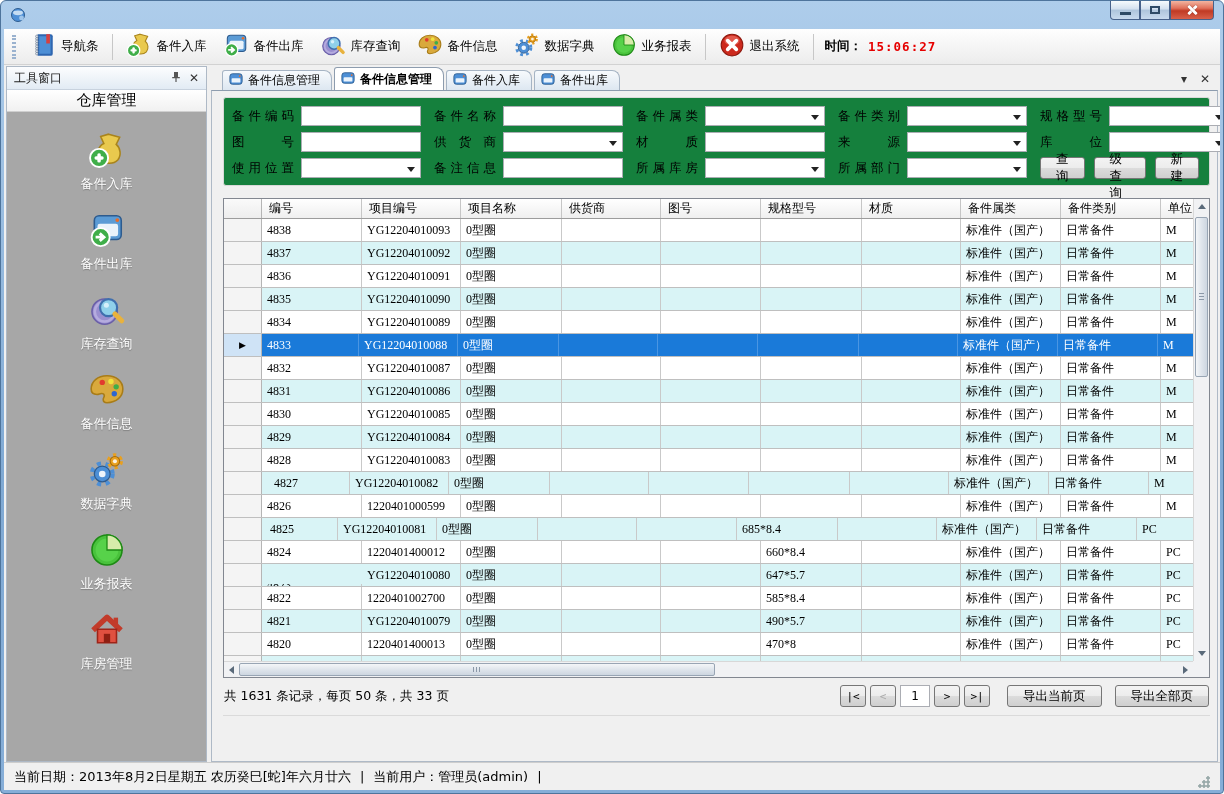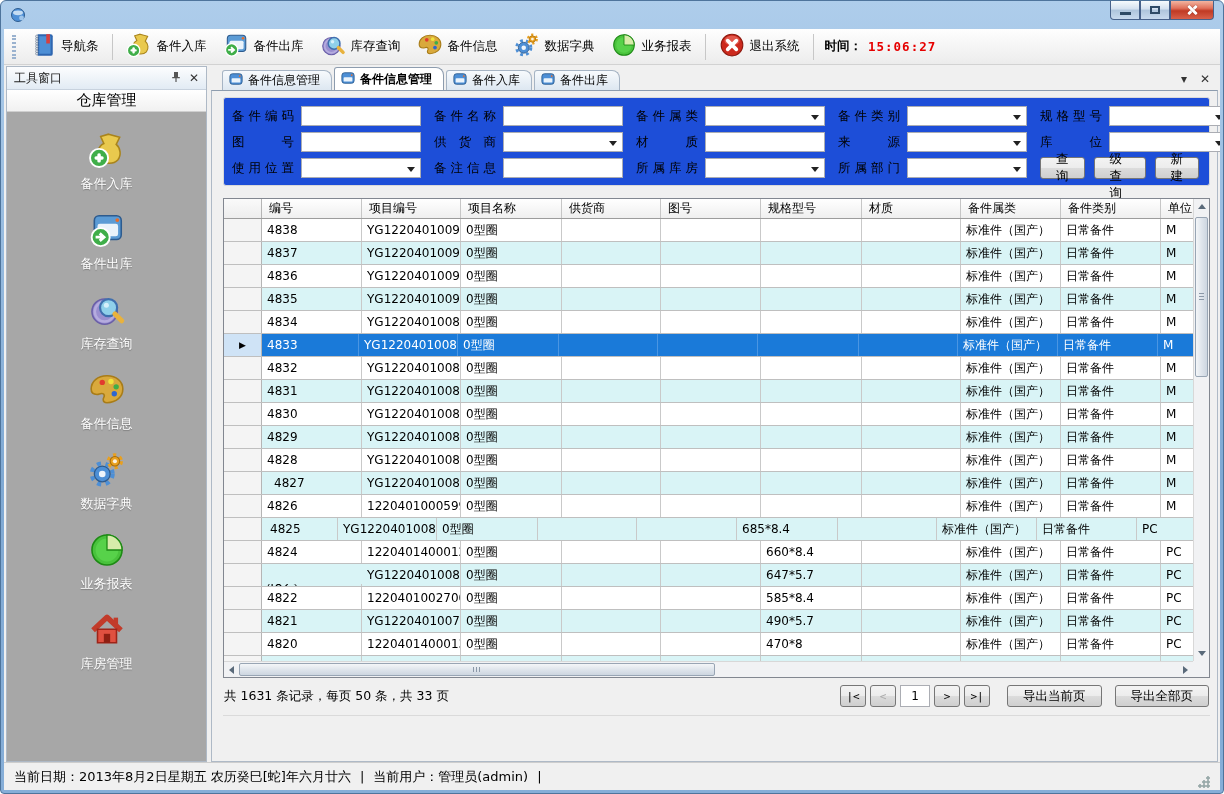--- a/index.html
+++ b/index.html
@@ -64,35 +64,35 @@
     background:linear-gradient(#f7fafd,#dde7f1); border:1px solid #a6b4c4; border-bottom:none;
     border-radius:3px 8px 0 0; font-size:12px; cursor:pointer; white-space:nowrap; }
   .tab svg { width:14px; height:14px; }
   .tab.active { height:23px; background:#fff; font-weight:bold; border-color:#8d9cae; position:relative; z-index:2; }
   .tab-controls { position:absolute; right:8px; bottom:4px; display:flex; gap:13px; color:#333; font-size:12px; }
   .tab-controls span { cursor:pointer; }
   .content { flex:1; background:#f0f0f0; border:1px solid #aeb9c6; border-top:1px solid #8d9cae;
     display:flex; flex-direction:column; padding:6px 7px 0 11px; min-height:0; }
   
   .search-panel { border:1px solid #d9d9d9; border-radius:3px; padding:7px 10px 6px 8px;
-    display:flex; flex-direction:column; gap:4px; background:#1d4ed8; }
+    display:flex; flex-direction:column; gap:4px; background:#15803d; }
   .form-row { display:flex; align-items:center; height:22px; }
   .fgroup { display:flex; align-items:center; margin-right:13px; }
   .fgroup:last-child { margin-right:0; }
   .f-label { width:62px; text-align:justify; text-align-last:justify; margin-right:7px; font-size:12.5px; }
   .field { width:120px; height:20px; border:1px solid #abadb3; background:#fff; font:inherit; padding:0 3px; }
   .select { position:relative; width:120px; height:20px; border:1px solid #abadb3; background:#fff; cursor:pointer; }
   .select .arr { position:absolute; right:5px; top:8px; width:0; height:0;
     border-left:4px solid transparent; border-right:4px solid transparent; border-top:5px solid #222; }
   .form-buttons { margin-left:auto; display:flex; gap:9px; }
   .btn { height:22px; padding:0 15px; border:1px solid #767676; border-radius:3px; cursor:pointer;
     background:linear-gradient(#f3f3f3 0%,#ececec 50%,#dcdcdc 50%,#cfcfcf 100%);
     font-size:12.5px; display:flex; align-items:center; justify-content:center; }
   
-  .grid { margin-top:12px; position:relative; height:480px; border:1px solid #828790; background:#f0abfc; overflow:hidden; }
+  .grid { margin-top:12px; position:relative; height:480px; border:1px solid #828790; background:#f0abfc; overflow:hidden;font-family:Liberation Serif, serif; }
   .g-header { display:flex; height:20px; background:linear-gradient(#ffffff,#efefef);
     border-bottom:1px solid #9c9c9c; padding-right:16px; overflow:hidden; }
   .g-hcell { flex:none; border-right:1px solid #c6c6c6; font-size:12px; display:flex;
     align-items:center; padding-left:7px; white-space:nowrap; overflow:hidden; cursor:pointer; }
   .g-hsel { flex:none; width:38px; background:linear-gradient(#fafafa,#ededed); border-right:1px solid #b5b5b5; }
   .g-rows { position:absolute; top:20px; left:0; right:16px; bottom:16px; overflow:hidden; }
   .g-row { display:flex; height:23px; border-bottom:1px solid #bfbfbf; background:#fff; cursor:pointer; }
   .g-row.alt { background:#d9f4f6; }
   .g-row.selected { background:#1a7ad9; color:#fff; }
   .sel-cell { flex:none; width:38px; background:#f4f4f4; border-right:1px solid #b5b5b5;
@@ -633,21 +633,21 @@
                   <div class="g-cell" style="width: 99px;"></div>
                   <div class="g-cell" style="width: 100px;"></div>
                   <div class="g-cell" style="width: 101px;"></div>
                   <div class="g-cell" style="width: 99px;"></div>
                   <div class="g-cell" style="width: 100px;">标准件（国产）</div>
                   <div class="g-cell" style="width: 100px;">日常备件</div>
                   <div class="g-cell" style="width: 60px;">M</div>
                 </div>
                 <div class="g-row alt">
                   <div class="sel-cell"></div>
-                  <div class="g-cell" style="width: 100px; padding-left: 12px;">4827</div>
+                  <div class="g-cell" style="width: 88px; padding-left: 12px;">4827</div>
                   <div class="g-cell" style="width: 99px;">YG12204010082</div>
                   <div class="g-cell" style="width: 101px;">0型圈</div>
                   <div class="g-cell" style="width: 99px;"></div>
                   <div class="g-cell" style="width: 100px;"></div>
                   <div class="g-cell" style="width: 101px;"></div>
                   <div class="g-cell" style="width: 99px;"></div>
                   <div class="g-cell" style="width: 100px;">标准件（国产）</div>
                   <div class="g-cell" style="width: 100px;">日常备件</div>
                   <div class="g-cell" style="width: 60px;">M</div>
                 </div>

